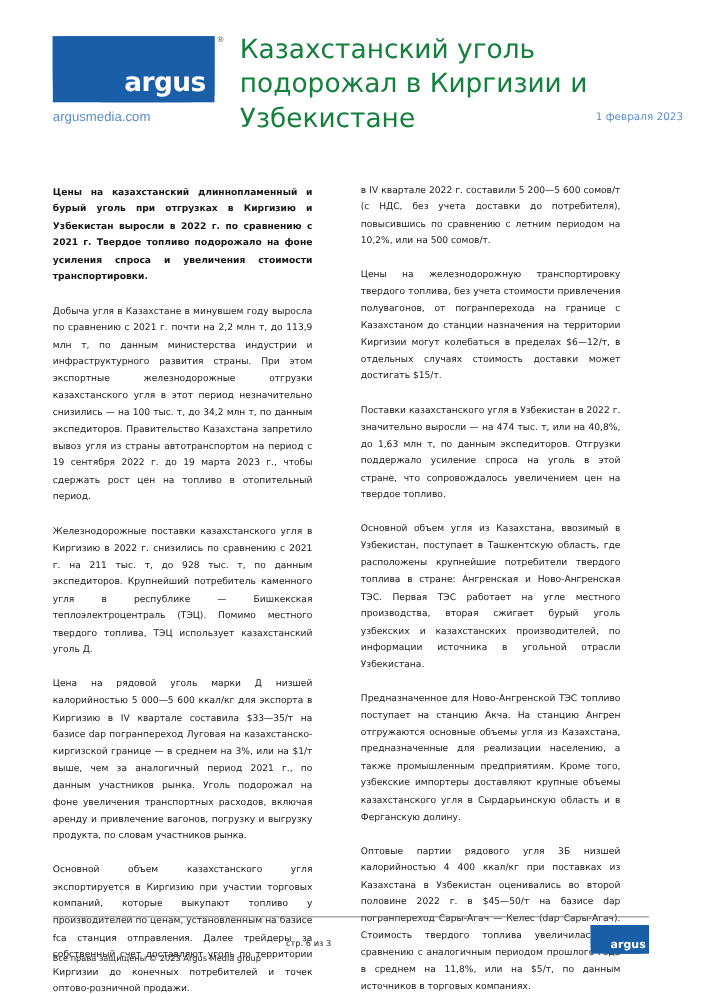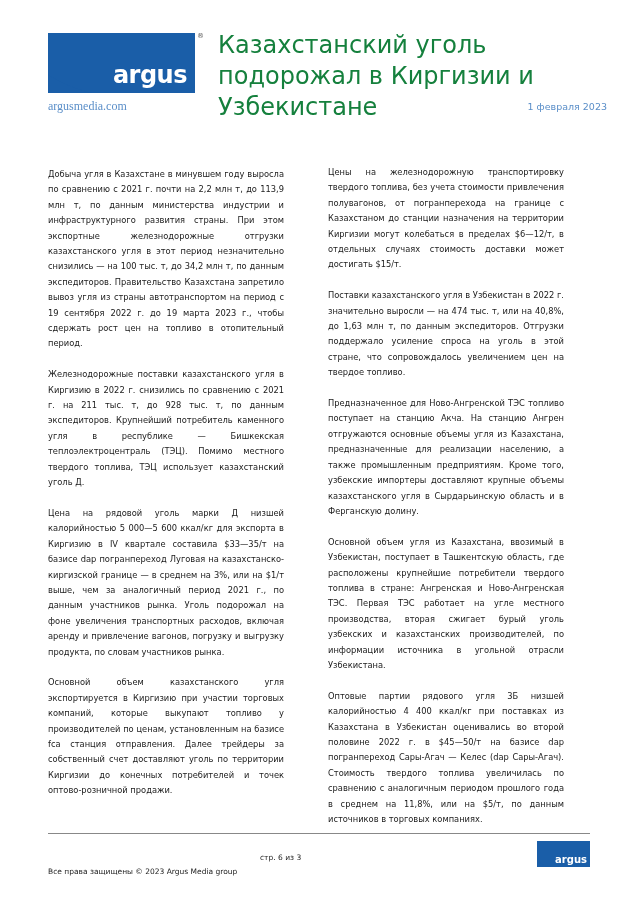--- a/index.html
+++ b/index.html
@@ -7,24 +7,24 @@
          font-family: "DejaVu Sans", sans-serif; color: #1a1a1a; }
   .logo { position: absolute; left: 48px; top: 33px; width: 147px; height: 60px; background: #1a5ea8; overflow: hidden; }
   .logo .swoosh { position: absolute; left: -60px; top: -120px; width: 250px; height: 170px; border-radius: 50%;
                   background: #6fa7dc; }
   .logo .swoosh2 { position: absolute; left: -40px; top: -110px; width: 250px; height: 175px; border-radius: 50%;
                    background: #1a5ea8; }
   .logo .swoosh-wrap { position: absolute; left: 0; top: 0; width: 100%; height: 100%; }
   .logo .word { position: absolute; right: 8px; bottom: 4px; color: #fff; font-family: "DejaVu Sans", sans-serif;
                 font-weight: bold; font-size: 24px; letter-spacing: -0.5px; }
   .reg { position: absolute; left: 197px; top: 32px; font-size: 7px; color: #555; }
-  .site { position: absolute; left: 48px; top: 99px; font-size: 12px; color: #5a8ec8; font-family: Liberation Serif, serif; }
+  .site { position: absolute; left: 48px; top: 99px; font-size: 12px; color: #5a8ec8; font-family: Liberation Sans, sans-serif; }
   .title { position: absolute; left: 218px; top: 30px; width: 410px; font-family: "DejaVu Sans", sans-serif;
            font-size: 24px; line-height: 31px; color: #15803d; margin: 0; font-weight: normal; }
-  .date { position: absolute; right: 36px; top: 101px; font-size: 9.5px; color: #5a8ec8; margin-left: 33px; }
+  .date { position: absolute; right: 22px; top: 101px; font-size: 9.5px; color: #5a8ec8; margin-left: 33px; }
   .col { position: absolute; top: 167px; width: 236px; font-size: 8.3px; line-height: 15.4px; text-align: justify; }
   .col.left { left: 48px; }
   .col.right { left: 328px; top: 165px; }
   .col p { margin: 0 0 15.4px 0; }
   .col p.lead { font-weight: bold; }
   .footer-rule { position: absolute; left: 48px; top: 833px; width: 542px; height: 1px; background: #888; }
   .footer-copy { position: absolute; left: 48px; top: 867px; font-size: 7.5px; color: #222; }
   .footer-page { position: absolute; left: 260px; top: 853px; font-size: 7.5px; color: #222; }
   .flogo { position: absolute; left: 537px; top: 841px; width: 53px; height: 26px; background: #1a5ea8; overflow: hidden; }
   .flogo .fs1 { position: absolute; left: -30px; top: -55px; width: 100px; height: 75px; border-radius: 50%; background: #6fa7dc; }
@@ -40,32 +40,34 @@
     <div class="swoosh2"></div>
   </div>
   <span class="word">argus</span>
 </div>
 <span class="reg">®</span>
 <a class="site">argusmedia.com</a>
 <h1 class="title">Казахстанский уголь подорожал в Киргизии и Узбекистане</h1>
 <span class="date">1 февраля 2023</span>
 
 <div class="col left">
+  <p class="lead">Цены на казахстанский длиннопламенный и бурый уголь при отгрузках в Киргизию и Узбекистан выросли в 2022 г. по сравнению с 2021 г. Твердое топливо подорожало на фоне усиления спроса и увеличения стоимости транспортировки.</p>
   <p>Добыча угля в Казахстане в минувшем году выросла по сравнению с 2021 г. почти на 2,2 млн т, до 113,9 млн т, по данным министерства индустрии и инфраструктурного развития страны. При этом экспортные железнодорожные отгрузки казахстанского угля в этот период незначительно снизились — на 100 тыс. т, до 34,2 млн т, по данным экспедиторов. Правительство Казахстана запретило вывоз угля из страны автотранспортом на период с 19 сентября 2022 г. до 19 марта 2023 г., чтобы сдержать рост цен на топливо в отопительный период.</p>
   <p>Железнодорожные поставки казахстанского угля в Киргизию в 2022 г. снизились по сравнению с 2021 г. на 211 тыс. т, до 928 тыс. т, по данным экспедиторов.  Крупнейший потребитель каменного угля в республике — Бишкекская теплоэлектроцентраль (ТЭЦ). Помимо местного твердого топлива, ТЭЦ использует казахстанский уголь Д.</p>
   <p>Цена на рядовой уголь марки Д низшей калорийностью 5 000—5 600 ккал/кг для экспорта в Киргизию в IV квартале составила $33—35/т на базисе dap погранпереход Луговая на казахстанско-киргизской границе — в среднем на 3%, или на $1/т выше, чем за аналогичный период 2021 г., по данным участников рынка. Уголь подорожал на фоне увеличения транспортных расходов, включая аренду и привлечение вагонов, погрузку и выгрузку продукта, по словам участников рынка.</p>
   <p>Основной объем казахстанского угля экспортируется в Киргизию при участии торговых компаний, которые выкупают топливо у производителей по ценам, установленным на базисе fca станция отправления. Далее трейдеры за собственный счет доставляют уголь по территории Киргизии до конечных потребителей и точек оптово-розничной продажи.</p>
 
 </div>
 
 <div class="col right">
+  <p>в IV квартале 2022 г. составили 5 200—5 600 сомов/т (с НДС, без учета доставки до потребителя), повысившись по сравнению с летним периодом на 10,2%, или на 500 сомов/т.</p>
   <p>Цены на железнодорожную транспортировку твердого топлива, без учета стоимости привлечения полувагонов, от погранперехода на границе с Казахстаном до станции назначения на территории Киргизии могут колебаться в пределах $6—12/т, в отдельных случаях стоимость доставки может достигать $15/т.</p>
   <p>Поставки казахстанского угля в Узбекистан в 2022 г. значительно выросли — на 474 тыс. т, или на 40,8%, до 1,63 млн т, по данным экспедиторов. Отгрузки поддержало усиление спроса на уголь в этой стране, что сопровождалось увеличением цен на твердое топливо.</p>
+  <p>Основной объем угля из Казахстана, ввозимый в Узбекистан, поступает в Ташкентскую область, где расположены крупнейшие потребители твердого топлива в стране: Ангренская и Ново-Ангренская ТЭС. Первая ТЭС работает на угле местного производства, вторая сжигает бурый уголь узбекских и казахстанских производителей, по информации источника в угольной отрасли Узбекистана.</p>
   <p>Предназначенное для Ново-Ангренской ТЭС топливо поступает на станцию Акча. На станцию Ангрен отгружаются основные объемы угля из Казахстана, предназначенные для реализации населению, а также промышленным предприятиям. Кроме того, узбекские импортеры доставляют крупные объемы казахстанского угля в Сырдарьинскую область и в Ферганскую долину.</p>
-  <p>Основной объем угля из Казахстана, ввозимый в Узбекистан, поступает в Ташкентскую область, где расположены крупнейшие потребители твердого топлива в стране: Ангренская и Ново-Ангренская ТЭС. Первая ТЭС работает на угле местного производства, вторая сжигает бурый уголь узбекских и казахстанских производителей, по информации источника в угольной отрасли Узбекистана.</p>
   <p>Оптовые партии рядового угля 3Б низшей калорийностью 4 400 ккал/кг при поставках из Казахстана в Узбекистан оценивались во второй половине 2022 г. в $45—50/т на базисе dap погранпереход Сары-Агач — Келес (dap Сары-Агач). Стоимость твердого топлива увеличилась по сравнению с аналогичным периодом прошлого года в среднем на 11,8%, или на $5/т, по данным источников в торговых компаниях.</p>
 
 </div>
 
 <div class="footer-rule"></div>
 <span class="footer-copy">Все права защищены © 2023 Argus Media group</span>
 <span class="footer-page">стр. 6 из 3</span>
 <div class="flogo">
   <div class="fs1"></div>
   <div class="fs2"></div>

